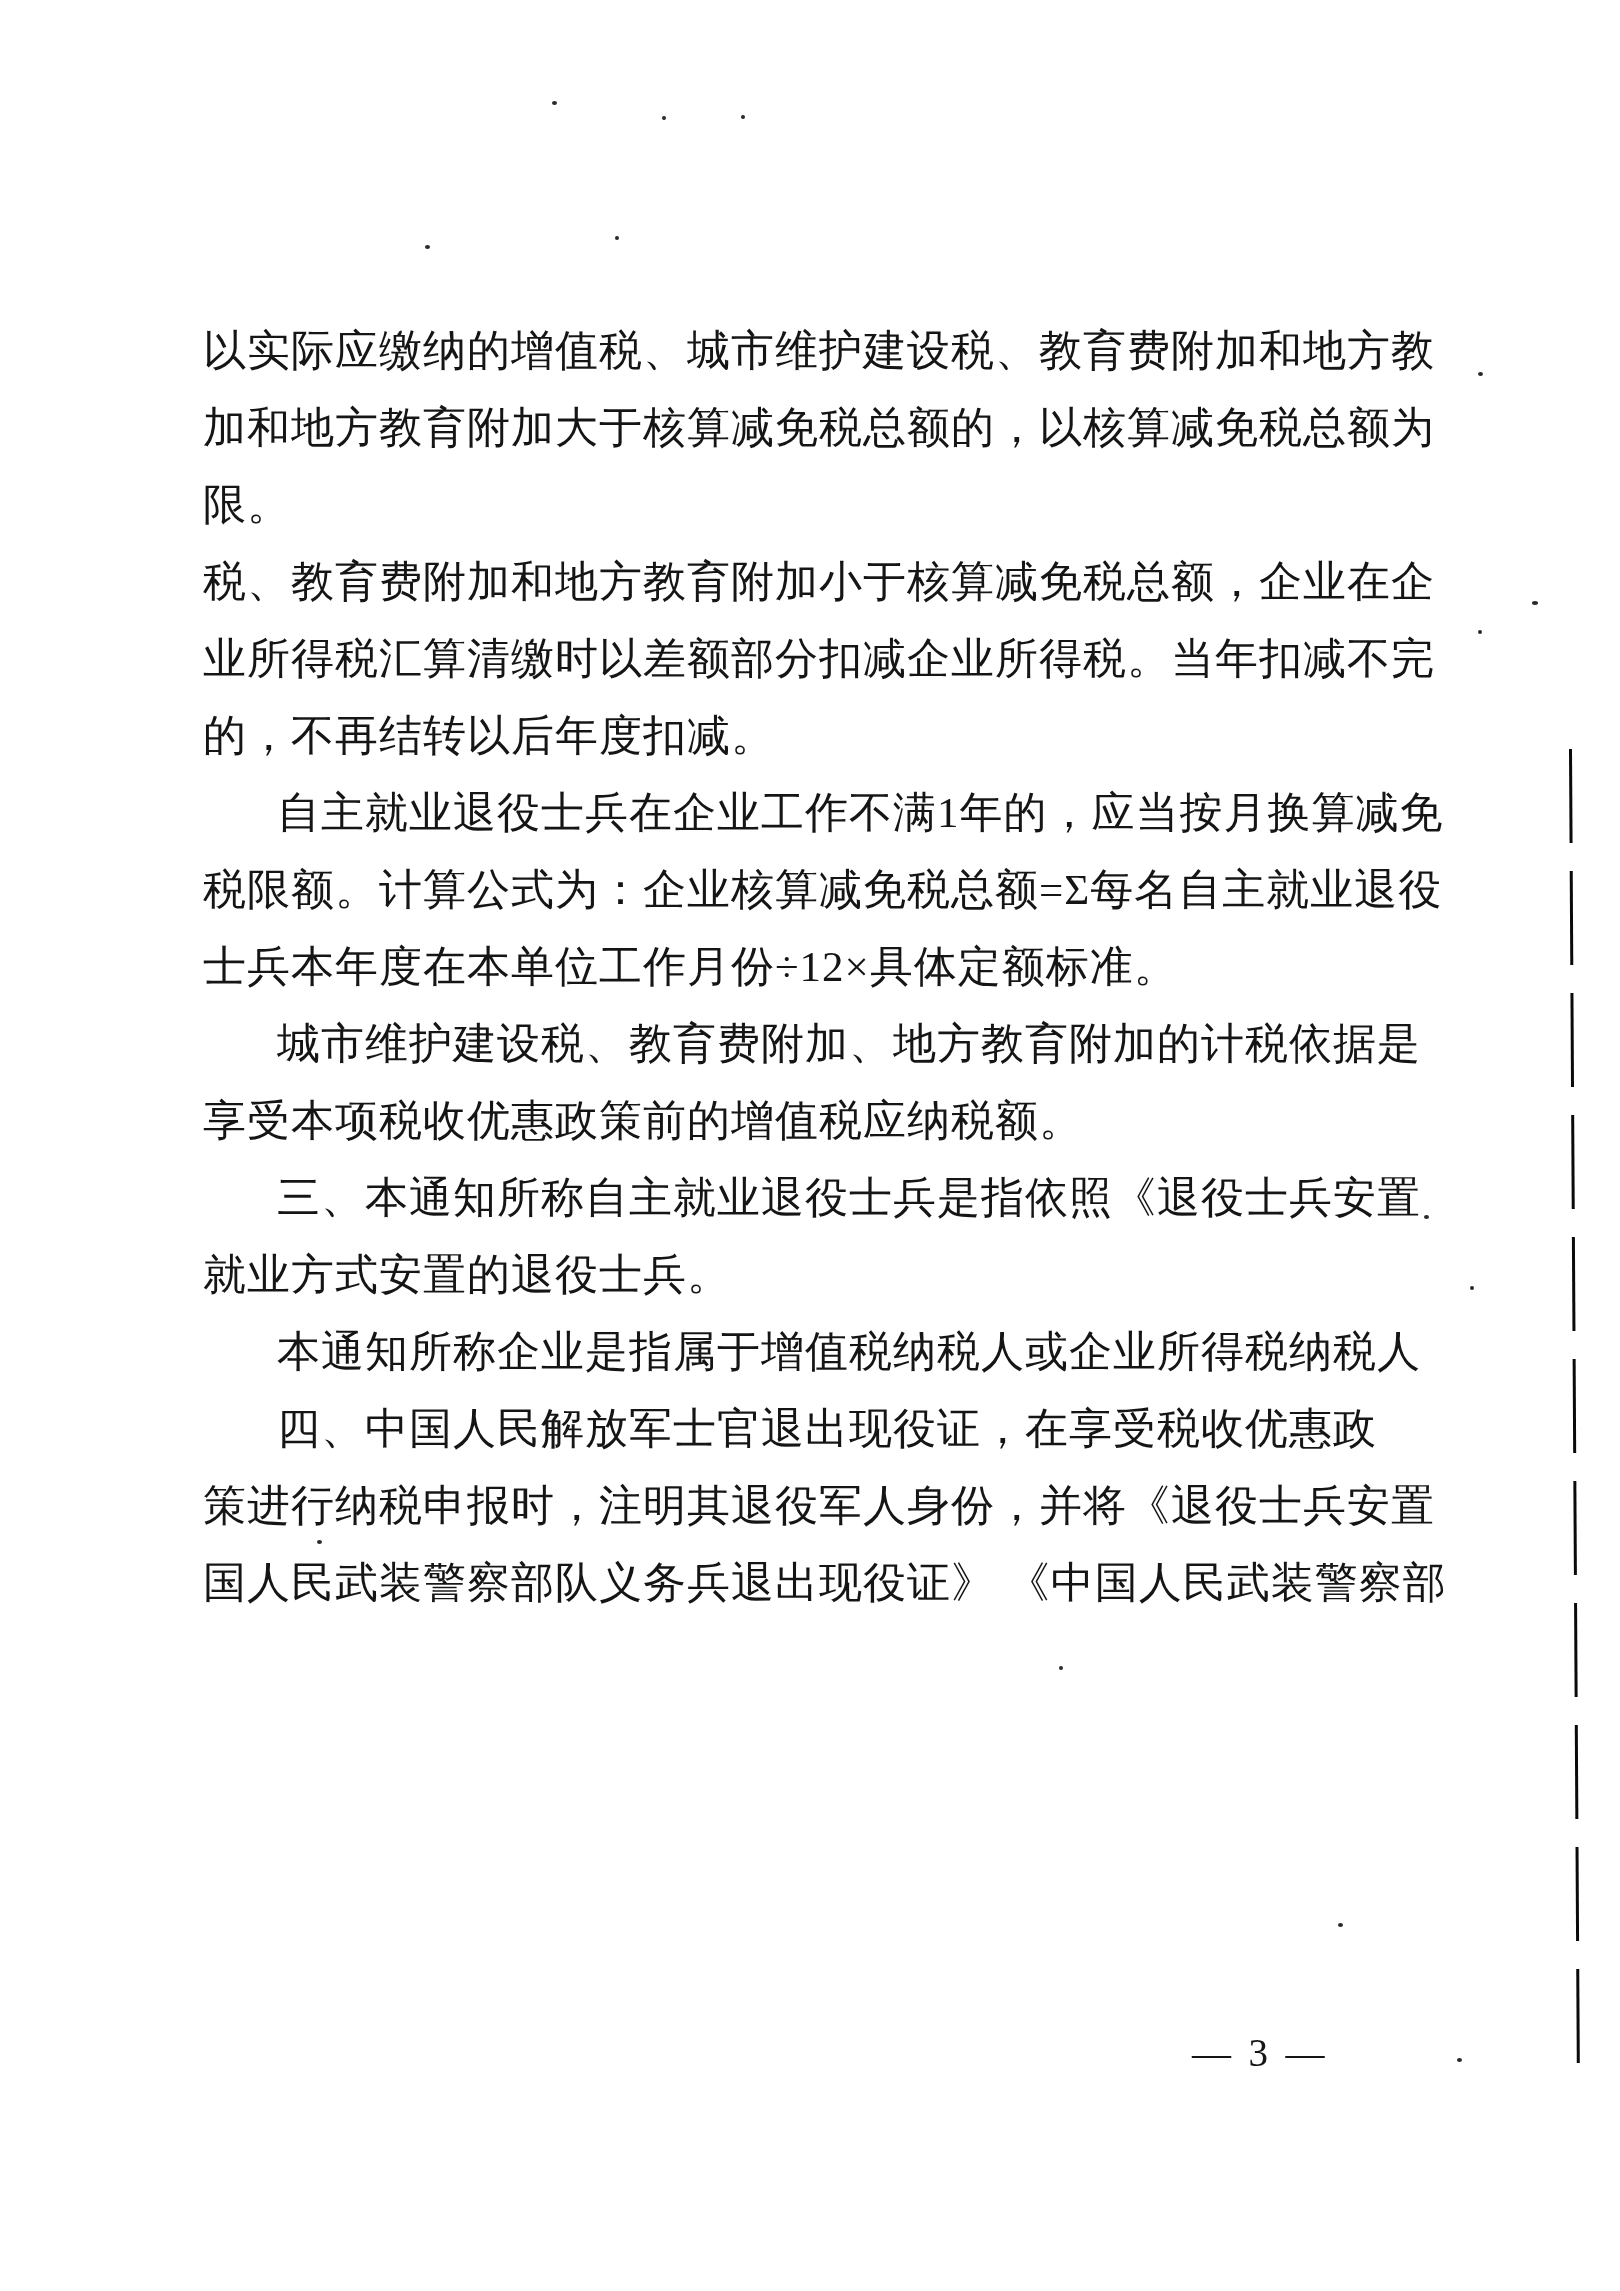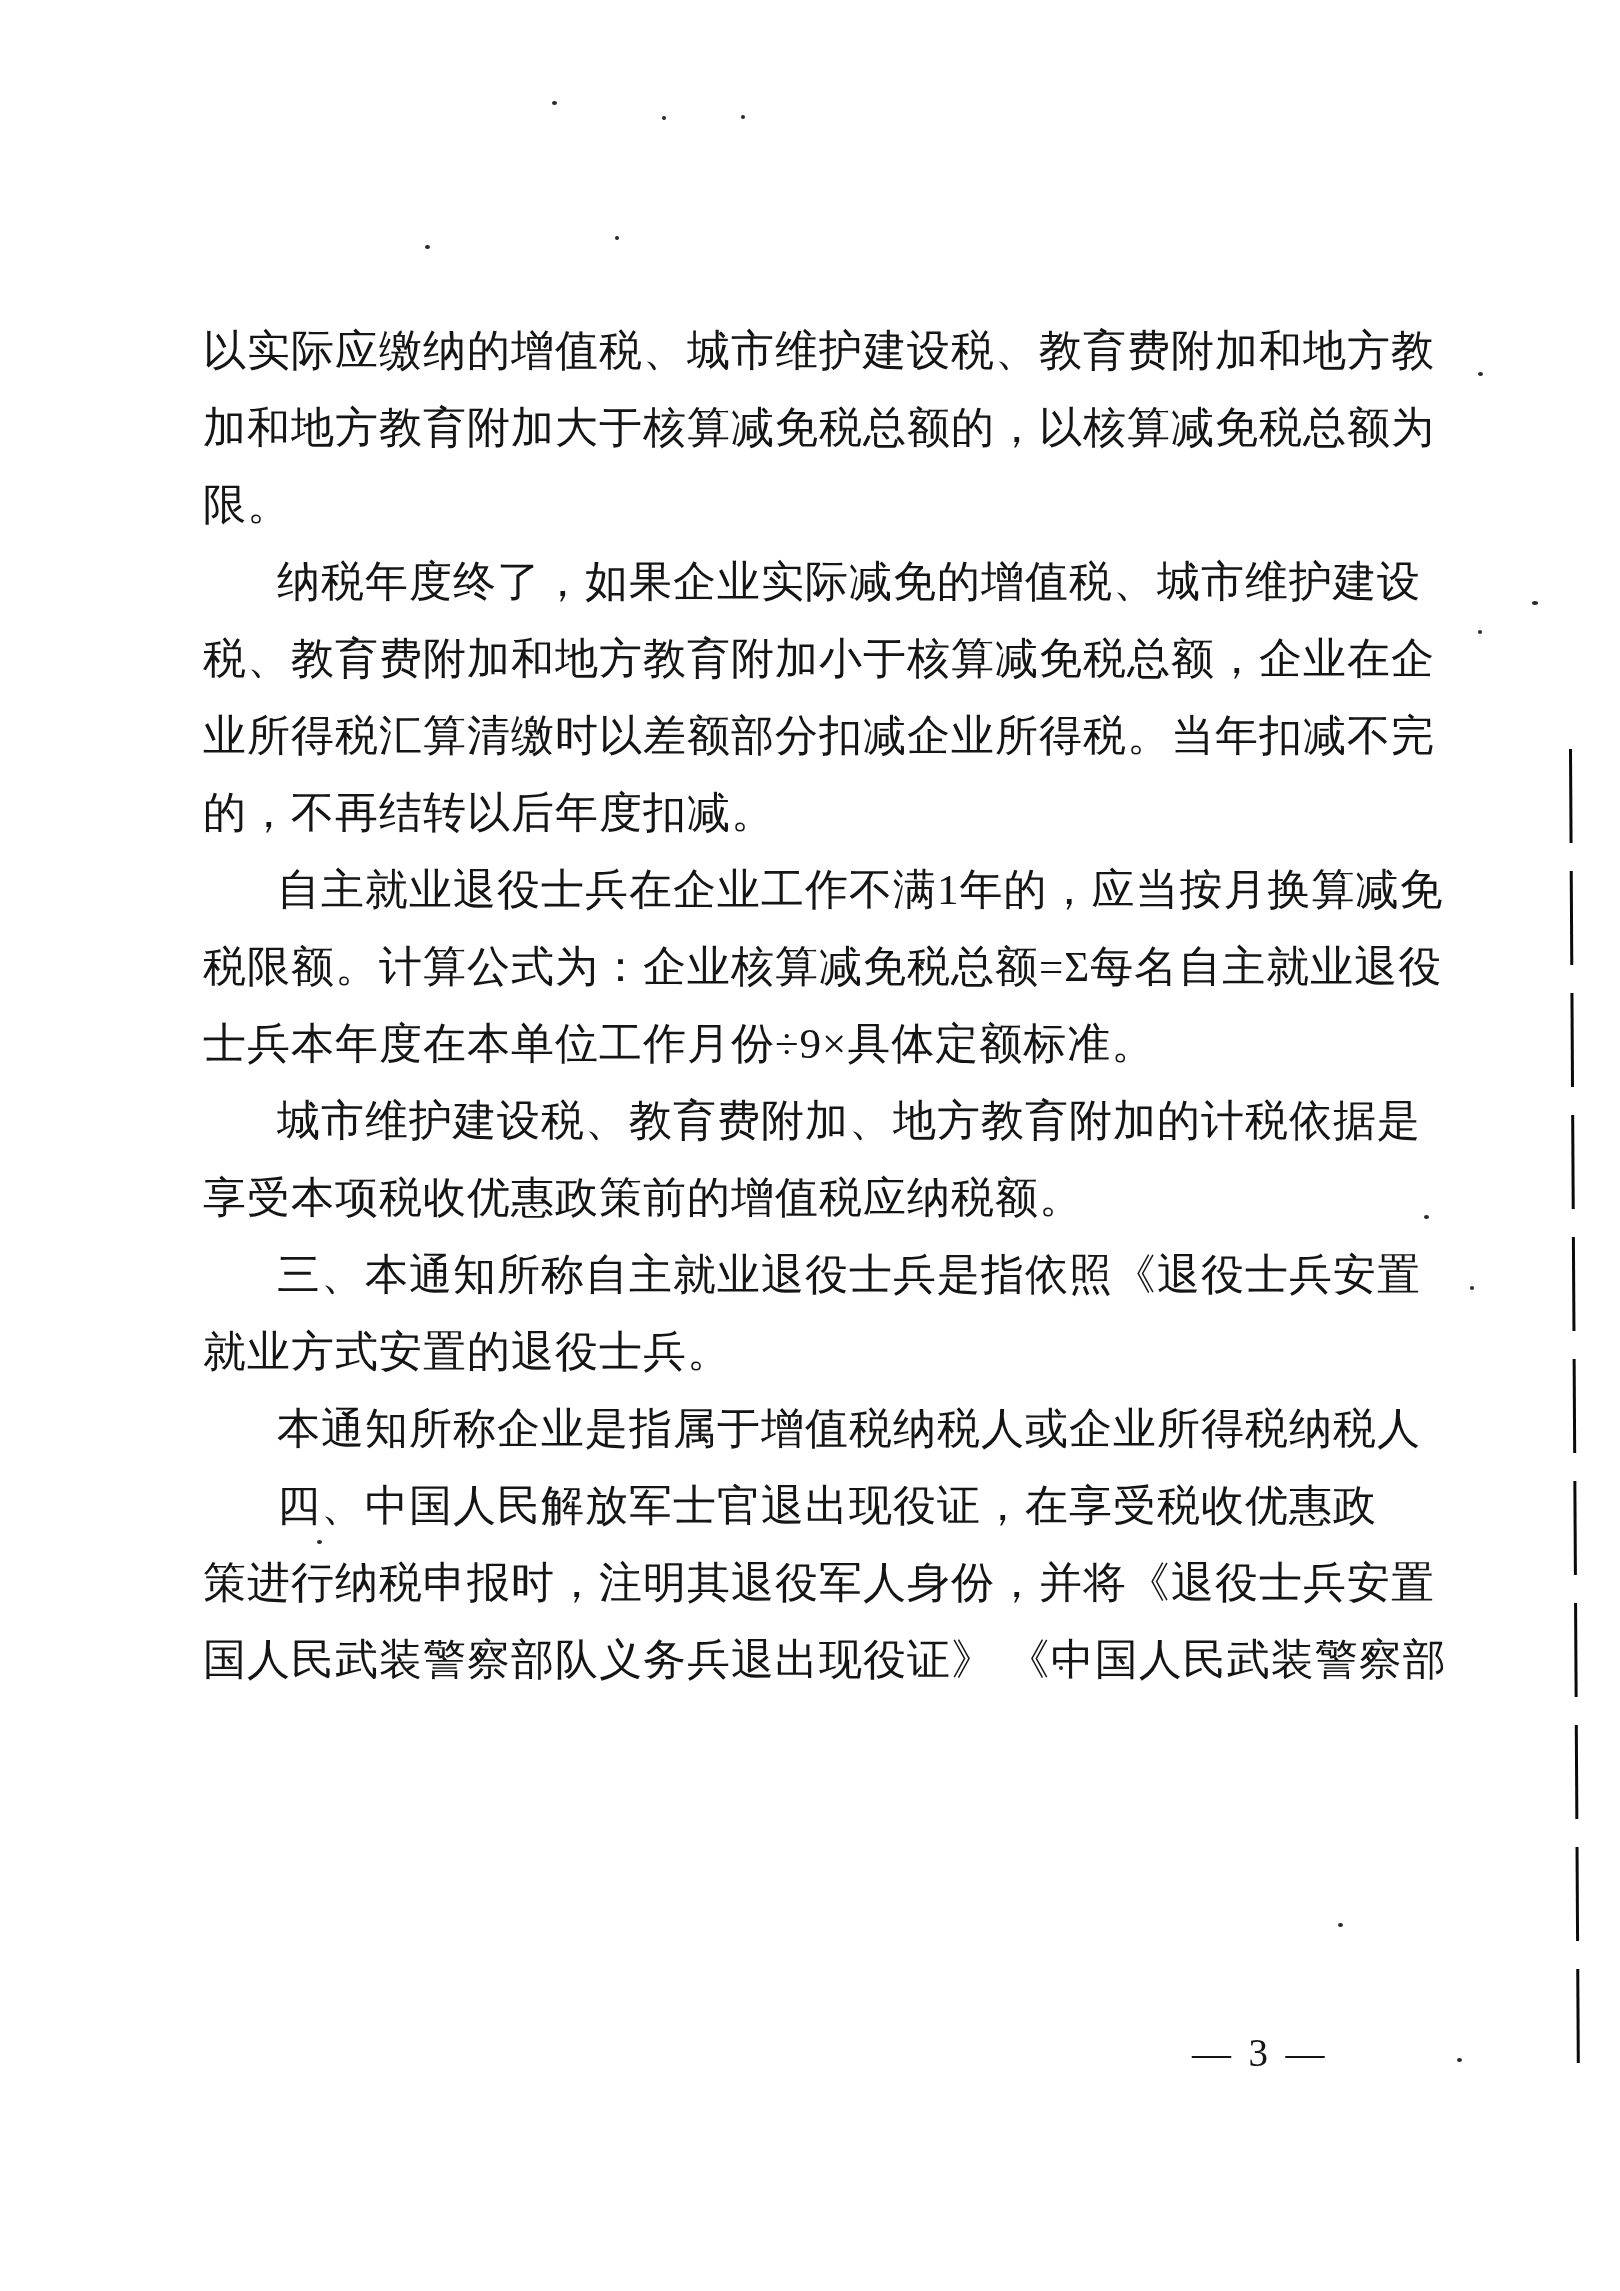--- a/index.html
+++ b/index.html
@@ -84,27 +84,26 @@
 </style>
 </head>
 <body>
 
 <div class="page" style="background: rgb(255, 255, 255); color: rgb(21, 21, 21);">
 
   <div class="textblock" id="textblock">
       <div class="line">以实际应缴纳的增值税、城市维护建设税、教育费附加和地方教</div>
       <div class="line">加和地方教育附加大于核算减免税总额的，以核算减免税总额为</div>
       <div class="line">限。</div>
-      <div class="line indent">纳税年度终了，如果企业实际减免的增值税、城市维护建设</div>
       <div class="line">税、教育费附加和地方教育附加小于核算减免税总额，企业在企</div>
       <div class="line">业所得税汇算清缴时以差额部分扣减企业所得税。当年扣减不完</div>
       <div class="line">的，不再结转以后年度扣减。</div>
       <div class="line indent">自主就业退役士兵在企业工作不满1年的，应当按月换算减免</div>
       <div class="line">税限额。计算公式为：企业核算减免税总额=Σ每名自主就业退役</div>
-      <div class="line">士兵本年度在本单位工作月份÷9×具体定额标准。</div>
+      <div class="line">士兵本年度在本单位工作月份÷12×具体定额标准。</div>
       <div class="line indent">城市维护建设税、教育费附加、地方教育附加的计税依据是</div>
       <div class="line">享受本项税收优惠政策前的增值税应纳税额。</div>
       <div class="line indent">三、本通知所称自主就业退役士兵是指依照《退役士兵安置</div>
       <div class="line">就业方式安置的退役士兵。</div>
       <div class="line indent">本通知所称企业是指属于增值税纳税人或企业所得税纳税人</div>
       <div class="line indent">四、中国人民解放军士官退出现役证，在享受税收优惠政</div>
       <div class="line">策进行纳税申报时，注明其退役军人身份，并将《退役士兵安置</div>
       <div class="line">国人民武装警察部队义务兵退出现役证》 《中国人民武装警察部</div>
     </div>
 

